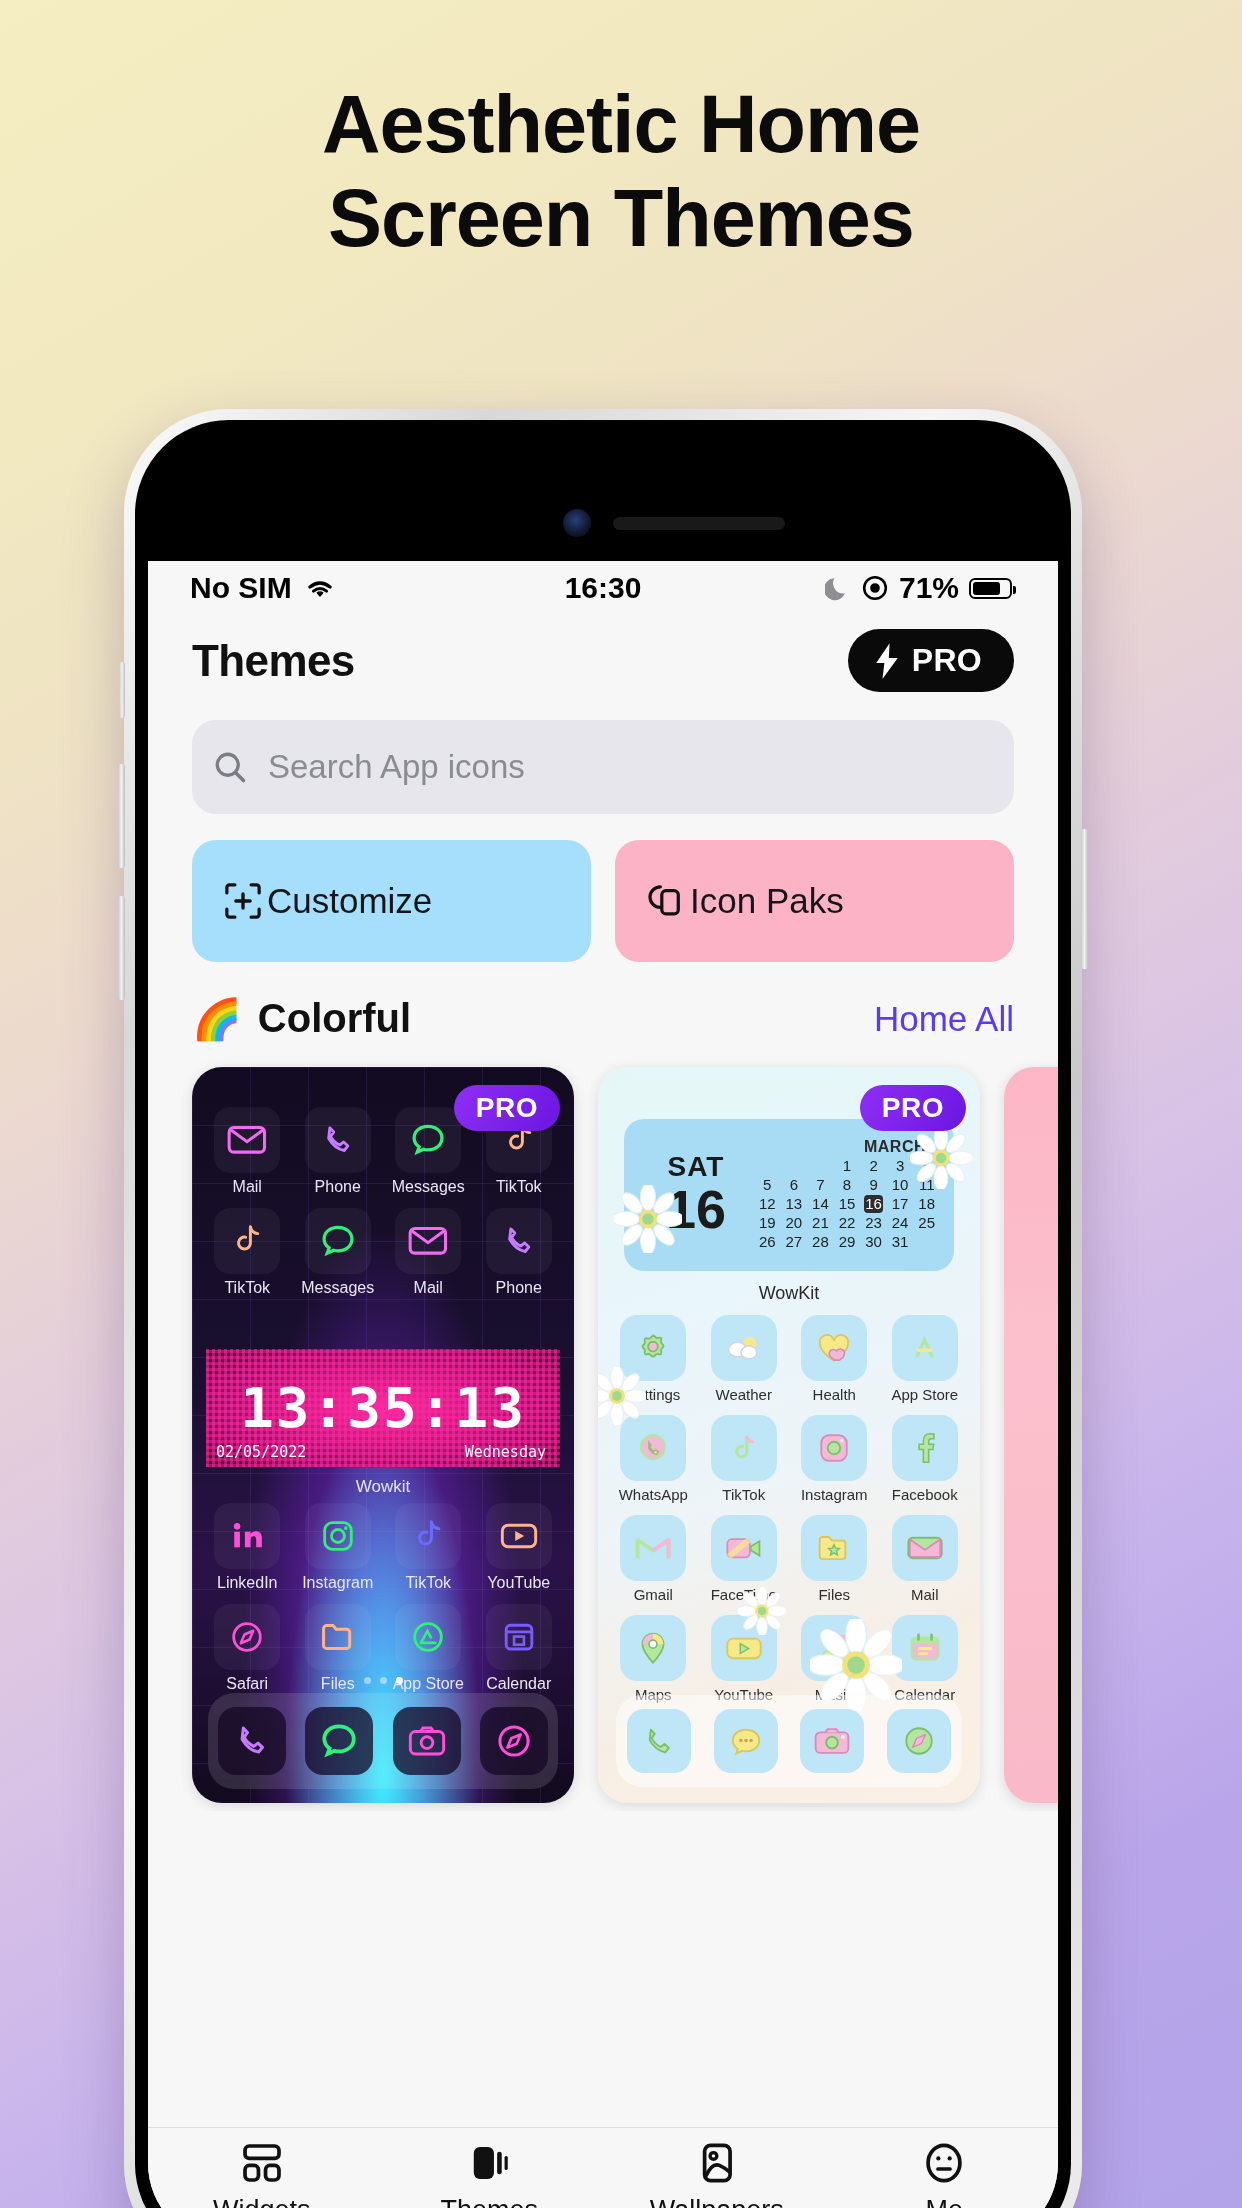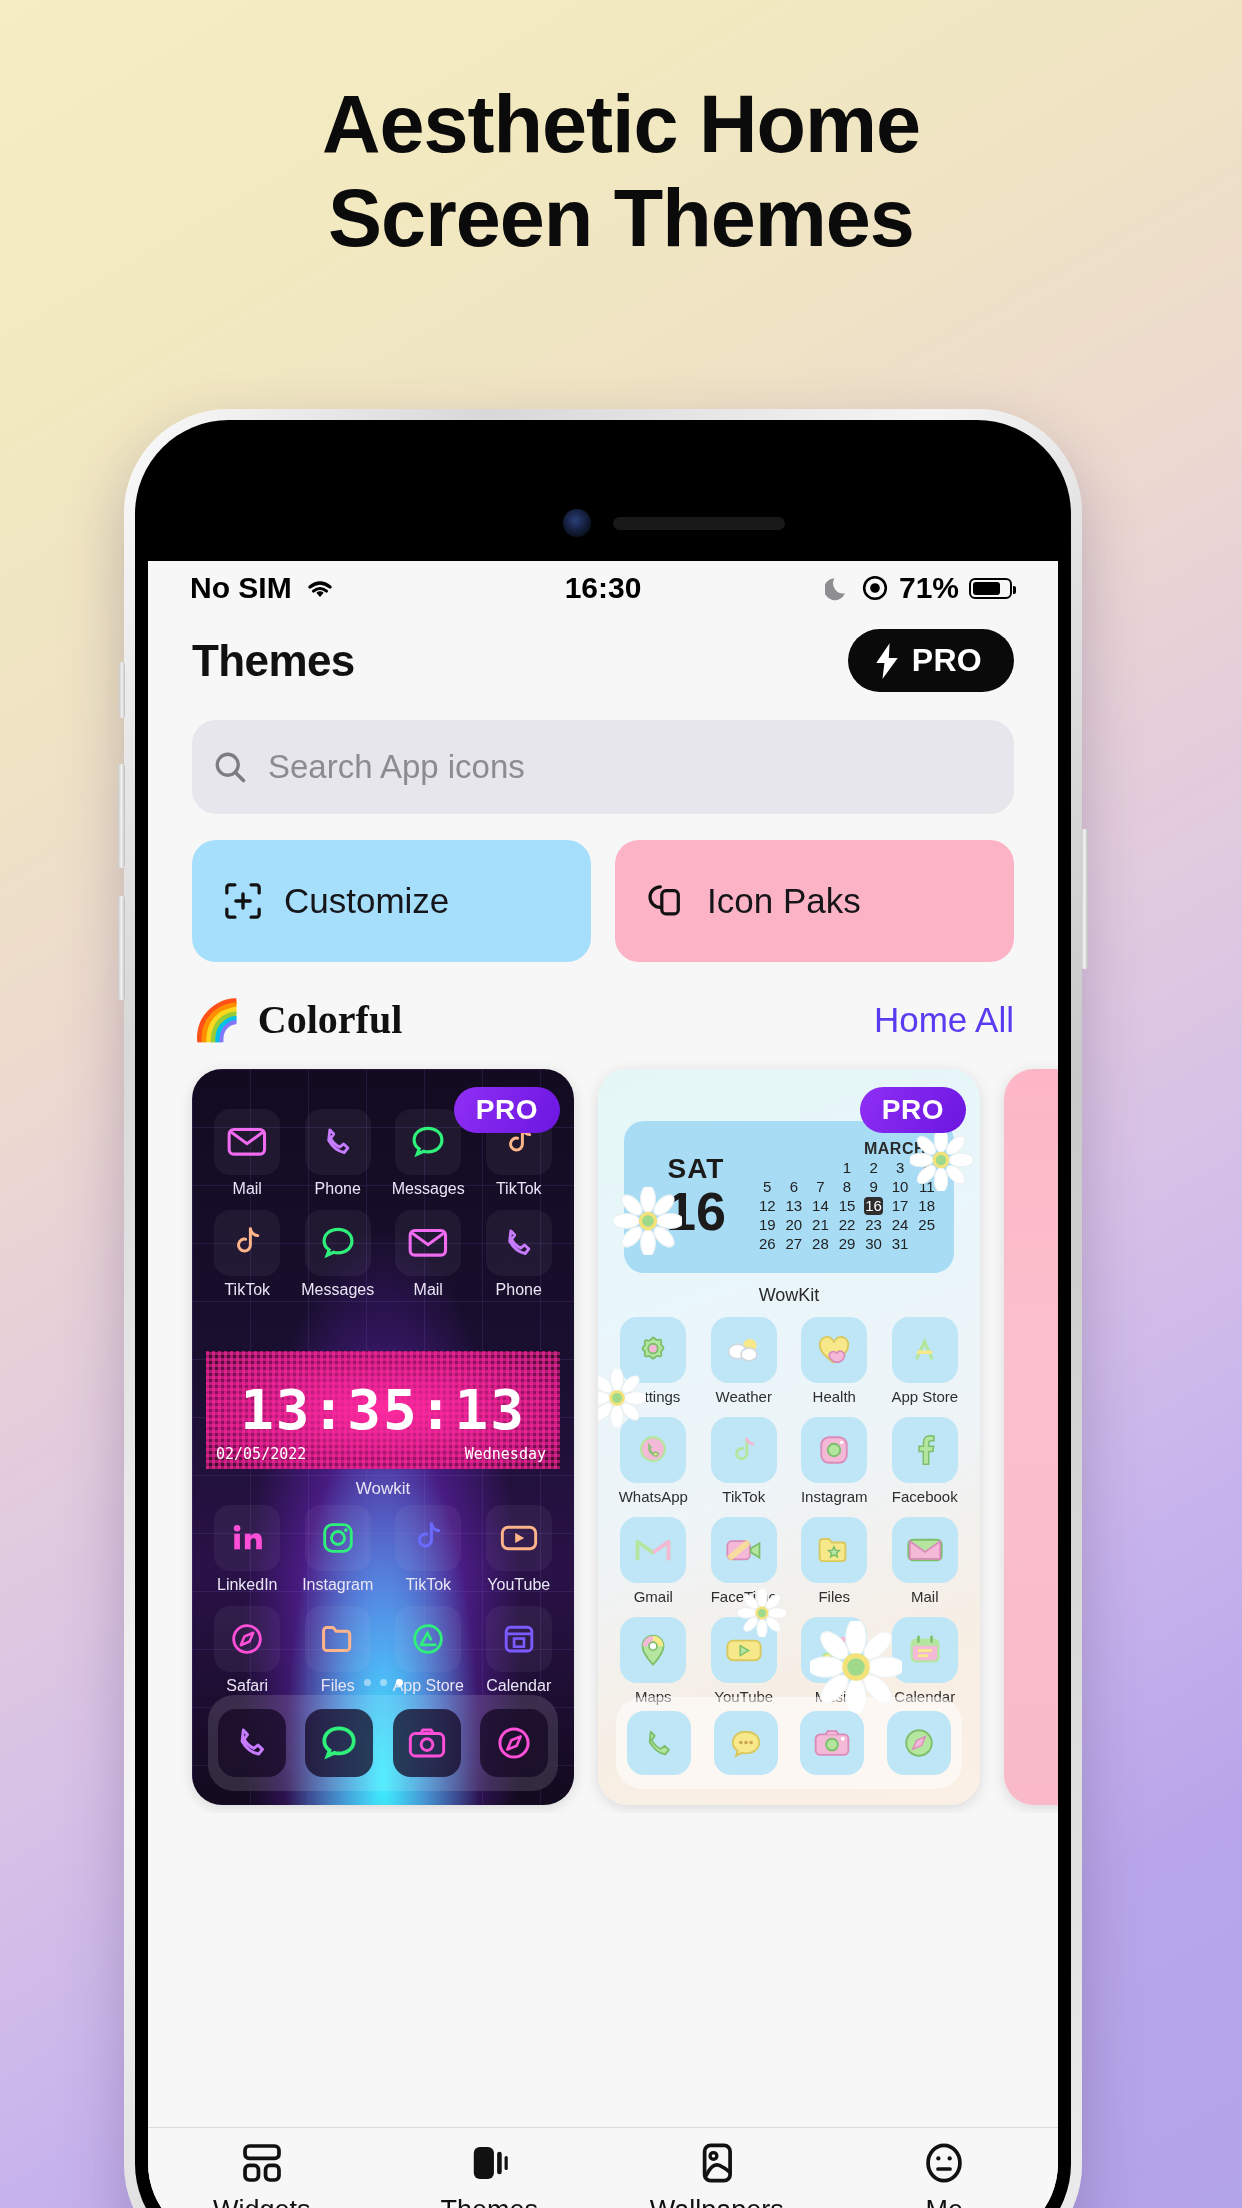--- a/index.html
+++ b/index.html
@@ -119,32 +119,32 @@
   .searchbar {
     height:94px; background:#e6e6ec; border-radius:24px;
     display:flex; align-items:center; gap:20px; padding:0 20px;
   }
   .search-ph { font-size:33px; color:#8b8b92; }
 
   
   .actions { display:flex; gap:24px; padding:26px 44px 0 44px; }
   .act {
     flex:1; height:122px; border-radius:24px;
-    display:flex; align-items:center; gap:20px; padding-left:30px;
+    display:flex; align-items:center; gap:3px; padding-left:30px;
   }
   .act .lbl { font-size:35px; color:#16161a; font-weight:500; }
 
   
   .sechdr {
     display:flex; align-items:center; justify-content:space-between;
     padding:34px 44px 0 44px;
   }
   .sechdr-left { display:flex; align-items:center; gap:16px; }
   .sec-emoji { font-size:40px; line-height:1; }
-  .sec-title { font-size:40px; font-weight:bold; color:#111;font-family:Liberation Serif, serif; }
+  .sec-title { font-size:40px; font-weight:bold; color:#111; }
   .show-all { font-size:35px; color:#5b3bf0; font-weight:500; }
 
   
   .cards {
     display:flex; gap:24px; padding:26px 0 0 44px;
     overflow:hidden; height:770px;
   }
   .card {
     flex:0 0 auto; width:382px; height:736px;
     border-radius:30px; overflow:hidden; position:relative;

